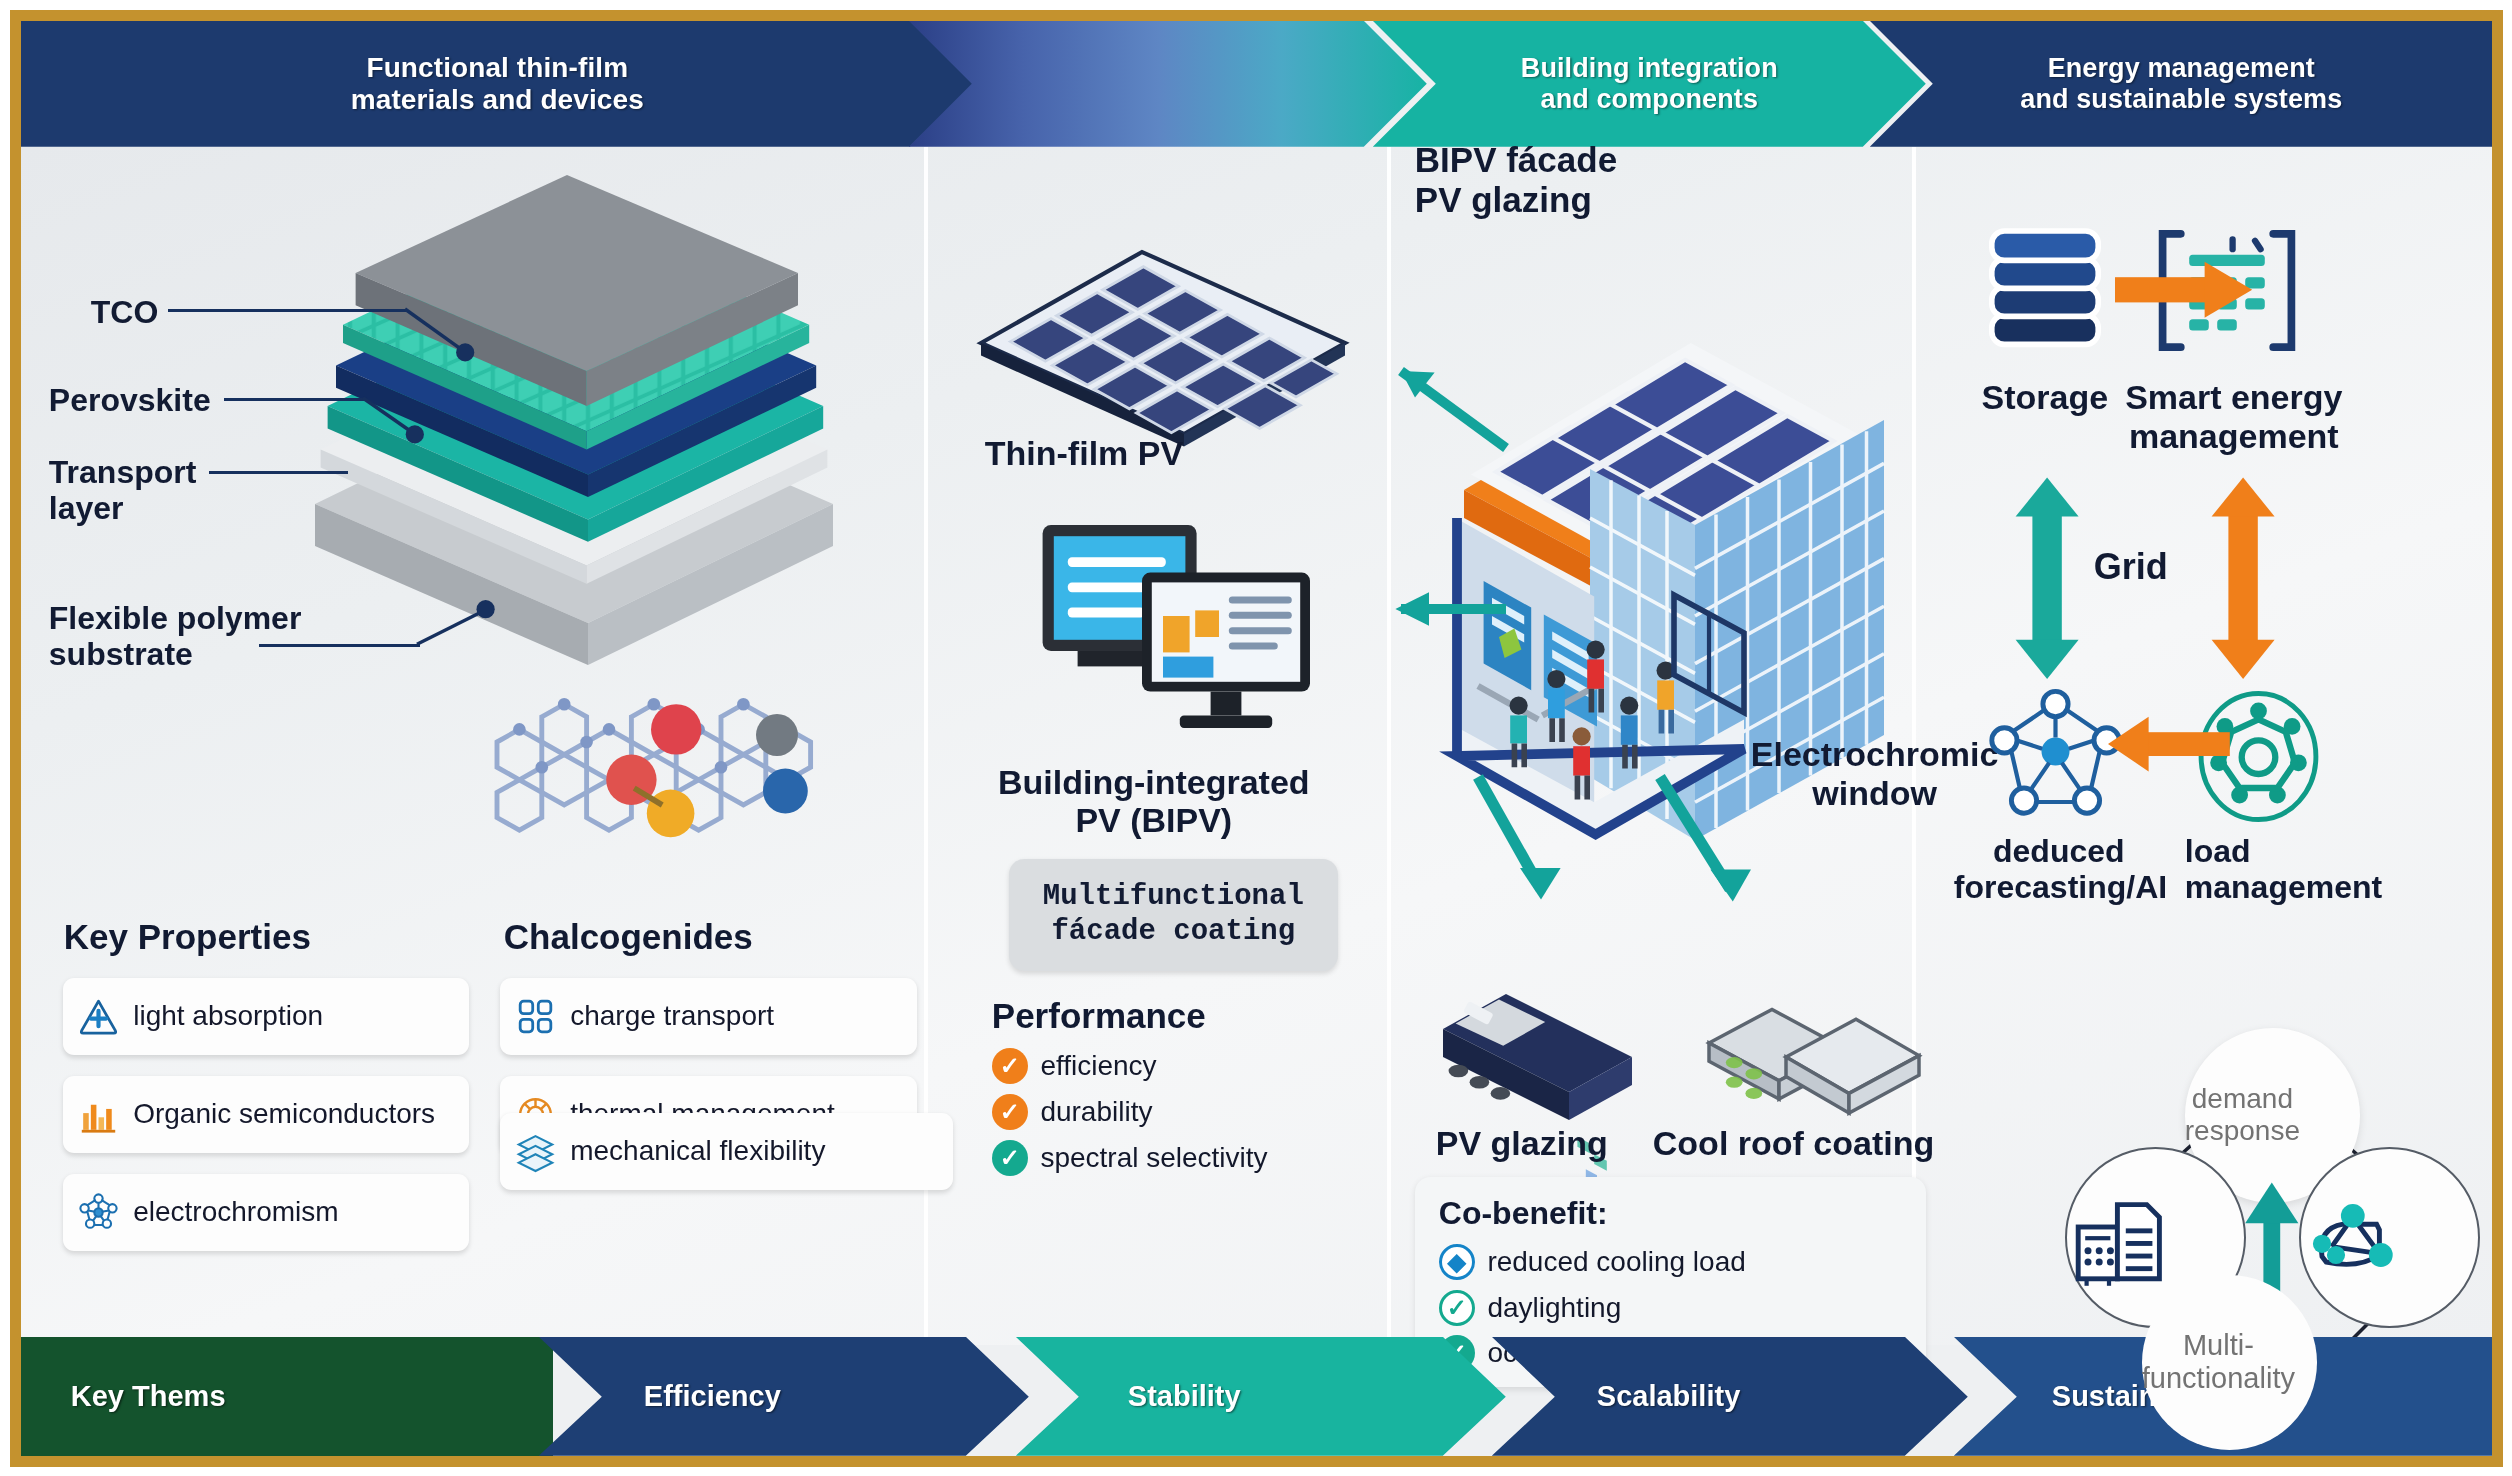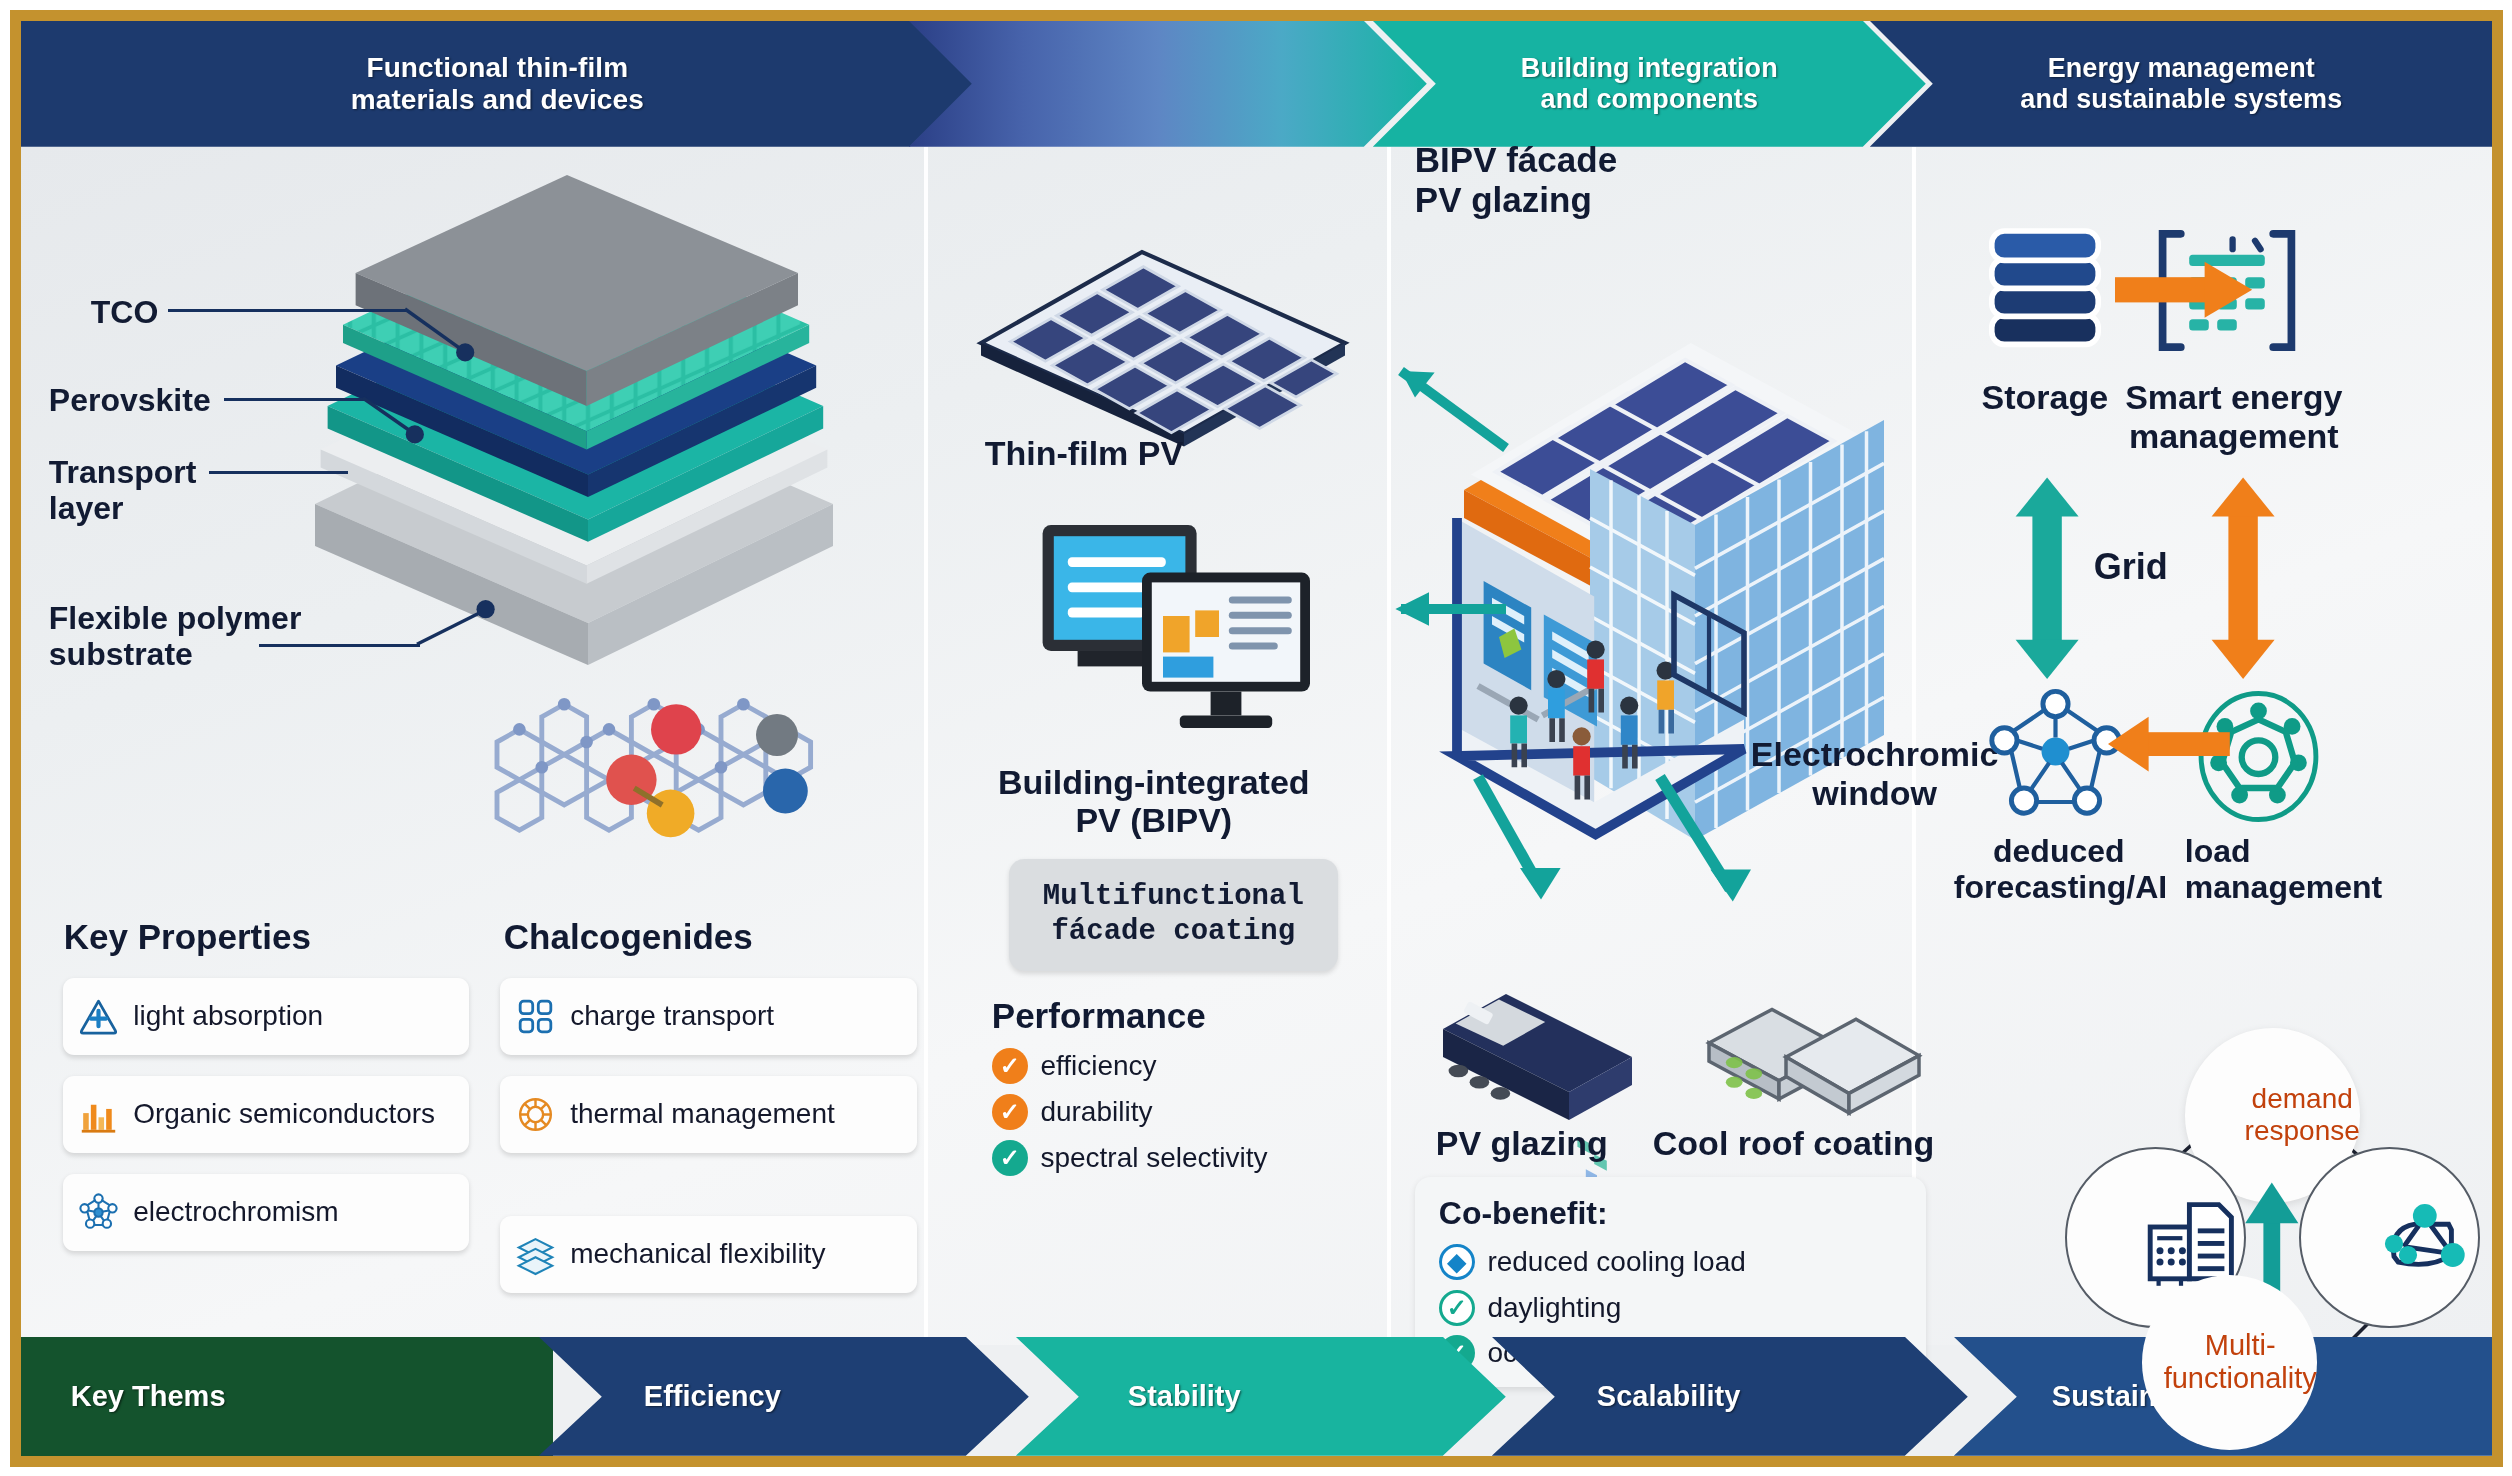--- a/index.html
+++ b/index.html
@@ -85,22 +85,22 @@
   .bullet{display:flex;align-items:center;gap:12.6px;font-size:28px;color:#13182b;margin-bottom:9.8px}
   .tick{width:36px;height:36px;border-radius:50%;display:flex;align-items:center;justify-content:center;
         color:#fff;font-size:24px;font-weight:bold;flex:0 0 36px}
   .tick.orange{background:#f07f1a}
   .tick.teal{background:#14a98f}
   .tick.ringteal{background:#fff;border:3.5px solid #14a98f;color:#14a98f}
   .tick.ringblue{background:#fff;border:3.5px solid #1484c8;color:#1484c8}
 
   .circlenode{
     position:absolute;border-radius:50%;background:#fdfdfd;
-    display:flex;align-items:center;justify-content:flex-end;text-align:center;
-    font-size:28px;color:#c2410c;line-height:1.15;
+    display:flex;align-items:center;justify-content:flex-start;text-align:center;
+    font-size:28px;color:#737373;line-height:1.15;
   }
   .circlenode.ring{border:2.1px solid #555c66}
   .circlenode.soft{box-shadow:0 2.8px 8.4px rgba(0,0,0,.10)}
   svg{display:block;overflow:visible}
 </style>
 </head>
 <body>
 
 <div class="canvas">
  <div class="frame">
@@ -300,21 +300,21 @@
       <span class="ic">
         <svg width="39" height="39" viewBox="0 0 56 56" stroke="#e58a22" stroke-width="3.5" fill="none">
           <circle cx="28" cy="28" r="22"></circle>
               <circle cx="28" cy="28" r="11"></circle>
           <path d="M28 6 V17 M28 39 V50 M6 28 H17 M39 28 H50 M13 13 L21 21 M35 35 L43 43 M43 13 L35 21 M21 35 L13 43"></path>
         </svg>
       </span>
       <span>thermal management</span>
     </div>
 
-    <div class="chip" style="left:479px;top:1069px;width:417px;height:77px">
+    <div class="chip" style="left:479px;top:966px;width:453px;height:77px">
       <span class="ic">
         <svg width="39" height="39" viewBox="0 0 56 56">
           <g stroke="#1f84b8" stroke-width="3" fill="#e9f4fa">
             <polygon points="28,6 52,18 28,30 4,18"></polygon>
             <polygon points="28,20 52,32 28,44 4,32"></polygon>
             <polygon points="28,32 52,44 28,56 4,44"></polygon>
           </g>
         </svg>
       </span>
       <span>mechanical flexibility</span>

